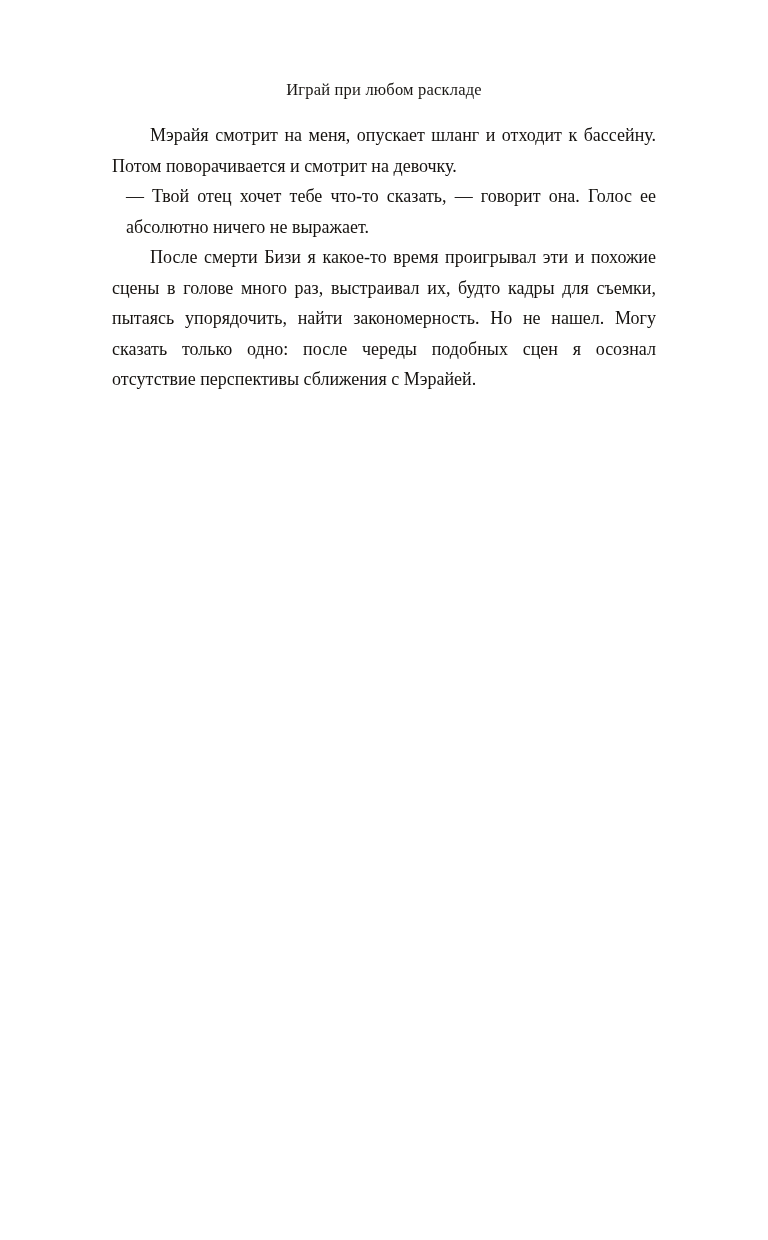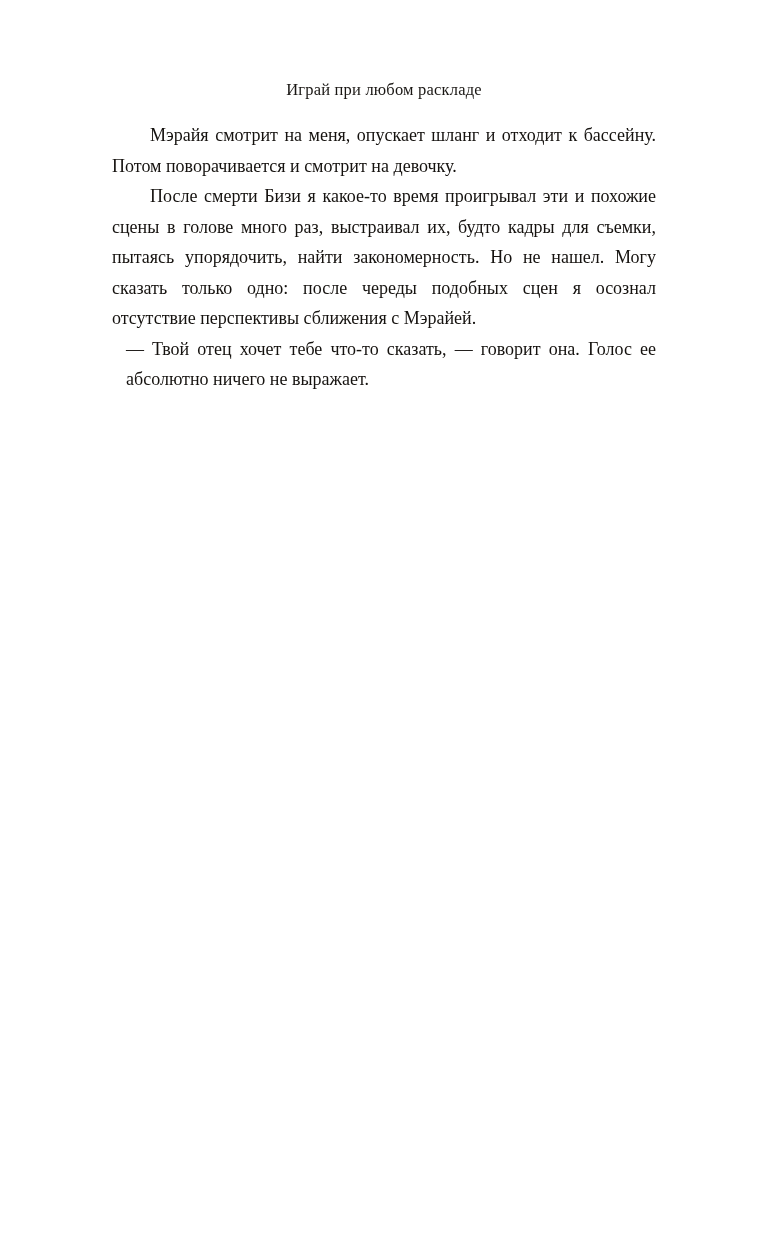--- a/index.html
+++ b/index.html
@@ -59,17 +59,17 @@
 </style>
 </head>
 <body>
 
 <div class="page">
 
   <div class="running-head">Играй при любом раскладе</div>
 
   <div class="text-block">
     <p class="para">Мэрайя смотрит на меня, опускает шланг и от­ходит к бассейну. Потом поворачивается и смотрит на девочку.</p>
+    <p class="para dialogue">— Твой отец хочет тебе что-то сказать, — говорит она. Голос ее абсолютно ничего не выражает.</p>
     <p class="para">После смерти Бизи я какое-то время проигры­вал эти и похожие сцены в голове много раз, выстраи­вал их, будто кадры для съемки, пытаясь упорядочить, найти закономерность. Но не нашел. Могу сказать только одно: после череды подобных сцен я осознал отсутствие перспективы сближения с Мэрайей.</p>
-    <p class="para dialogue">— Твой отец хочет тебе что-то сказать, — говорит она. Голос ее абсолютно ничего не выражает.</p>
   </div>
 
 </div>
 
 </body></html>

